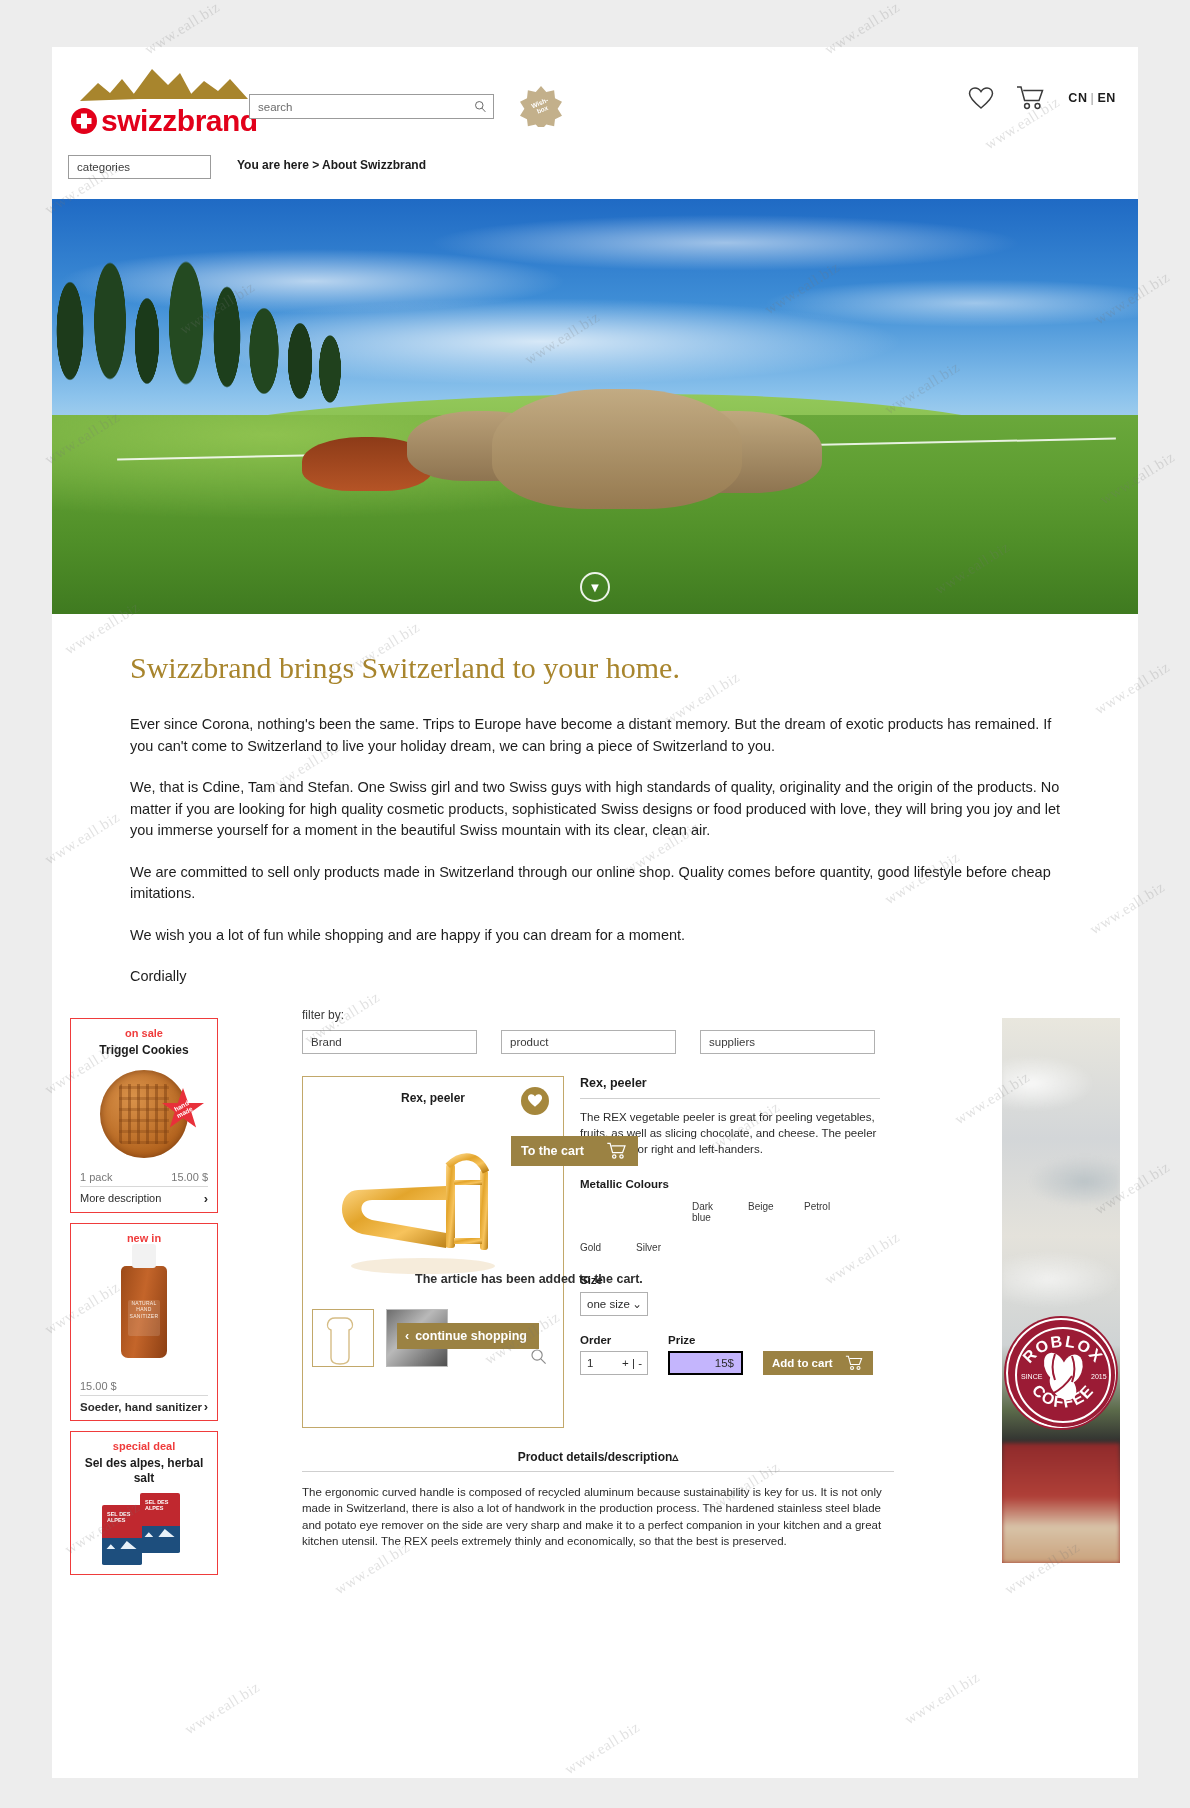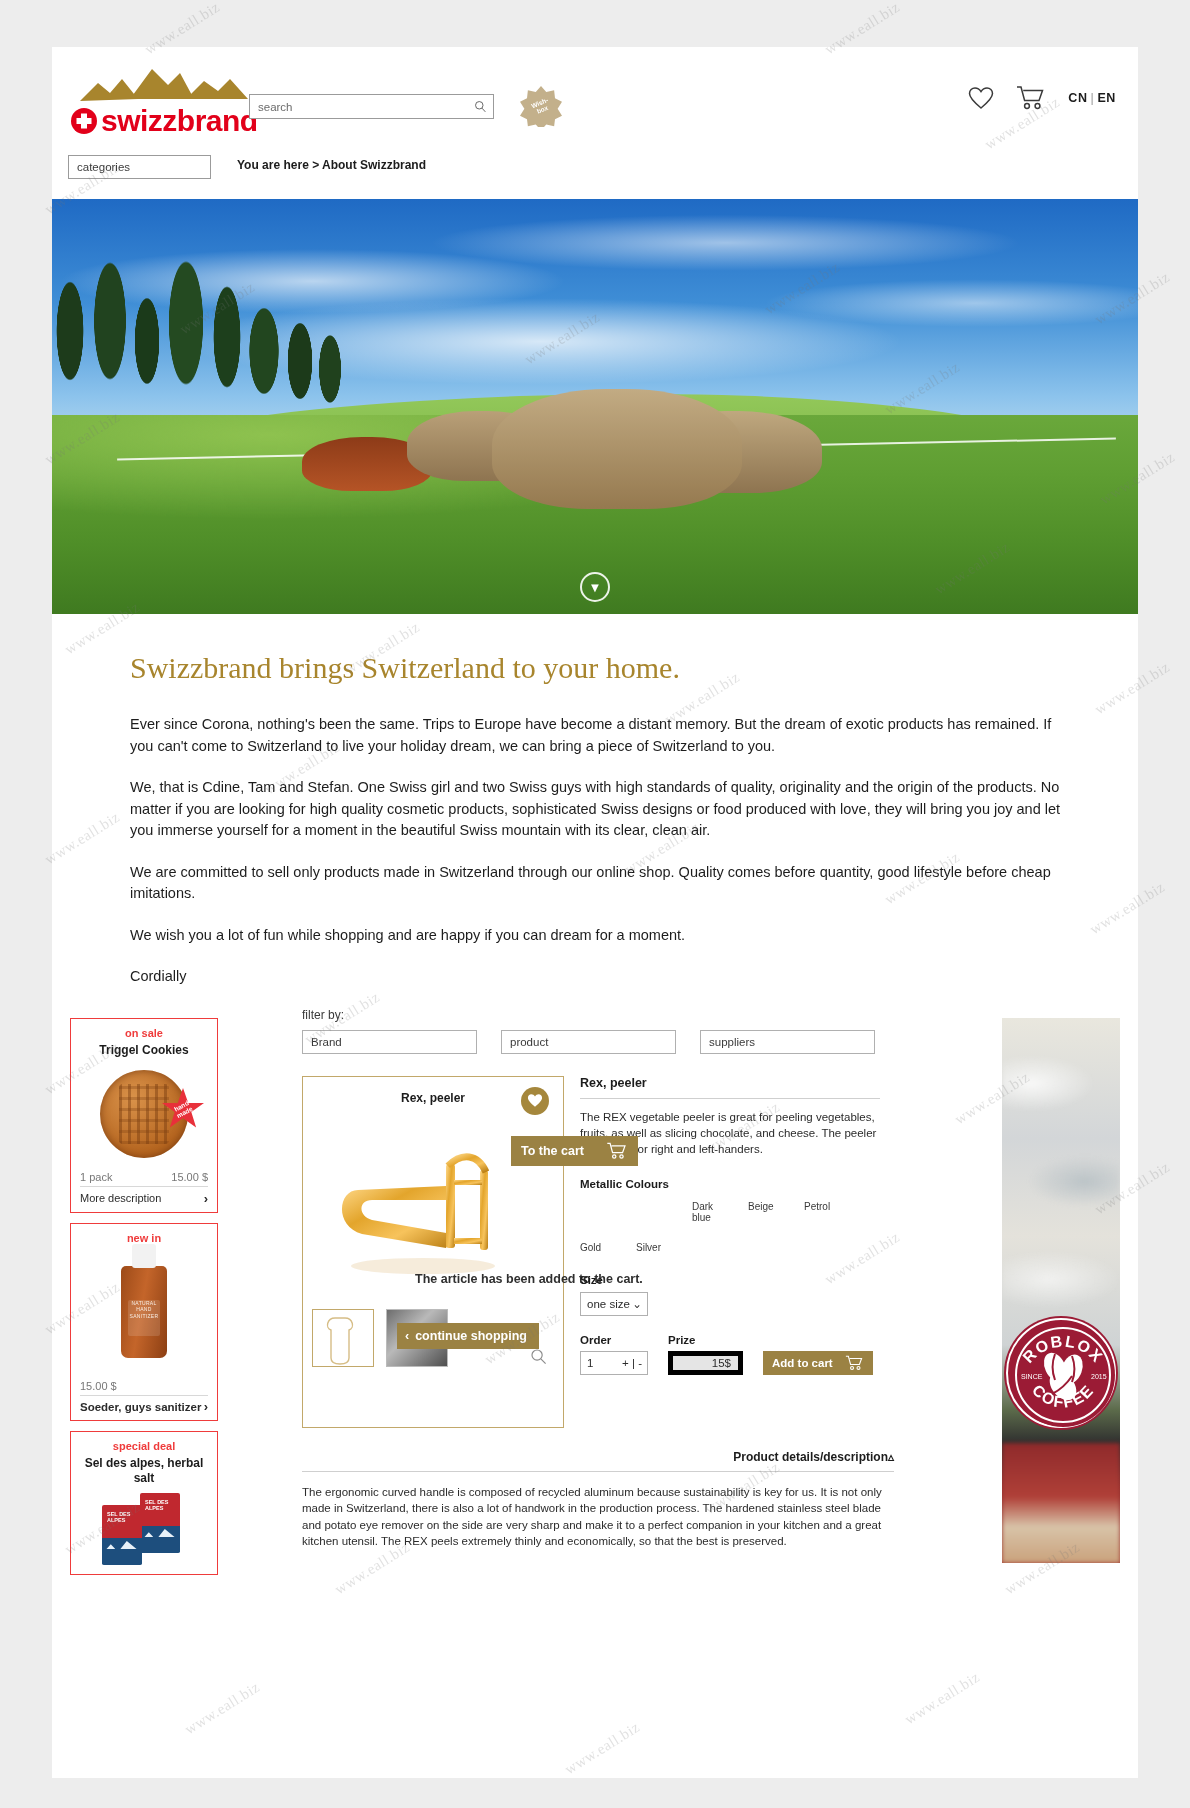--- a/index.html
+++ b/index.html
@@ -302,34 +302,34 @@
   }
   .orderrow{ display:flex; align-items:flex-end; gap:20px; margin-top:18px; }
   .fld{ }
   .fld .flbl{ font-size:11.5px; font-weight:bold; color:#1c1c1c; margin-bottom:5px; }
   .qty{
     width:68px; height:24px; border:1px solid #b0b0b0; background:#fff;
     display:flex; align-items:center; justify-content:space-between;
     padding:0 5px 0 6px; font-size:11.5px; color:#2b2b2b;
   }
   .price{
-    width:75px; height:24px; border:5px solid #000000; background:#e5e5e5;
+    width:75px; height:24px; border:2px solid #000000; background:#c4b5fd;
     display:flex; align-items:center; justify-content:flex-end;
     padding-right:7px; font-size:11.5px; color:#2b2b2b;
   }
   .addcart{
     height:24px; background:#9b8243; color:#fff;
     font-size:11.5px; font-weight:bold;
     display:flex; align-items:center; gap:12px; padding:0 9px;
   }
 
   
   .acc{ margin-top:22px; width:592px; }
   .acchead{
-    display:flex; justify-content:flex-end; align-items:center;
+    display:flex; justify-content:center; align-items:center;
     font-size:12px; font-weight:bold; color:#1c1c1c;
     border-bottom:1px solid #cfcfcf; padding-bottom:7px;
   }
   .accbody{ font-size:11.5px; line-height:16.5px; color:#2b2b2b; margin-top:12px; }
 
   
   .ad{
     position:absolute; right:18px; top:10px; width:118px; height:545px;
     overflow:hidden;
     background:linear-gradient(#e9e7de 0%, #d3d6d8 22%, #e4e2db 40%, #cfd3d4 60%, #5b6a4a 72%, #2f2f2f 78%, #8a2b2b 86%, #a33c33 100%);
@@ -488,21 +488,21 @@
         <div class="tag">new in</div>
         <div class="cimg" style="height:128px">
           <div class="bottle">
             <span class="lbl">NATURAL HAND SANITIZER</span>
           </div>
         </div>
         <div class="meta">
           <span>15.00 $</span>
         </div>
         <div class="more bold">
-          <span>Soeder, guys sanitizer</span>
+          <span>Soeder, hand sanitizer</span>
           <span class="chev">›</span>
         </div>
       </div>
 
       <div class="card">
         <div class="tag">special deal</div>
         <div class="cname">Sel des alpes, herbal salt</div>
         <div class="cimg" style="height:78px">
           <div class="salt">
             <div class="saltbox b2">

